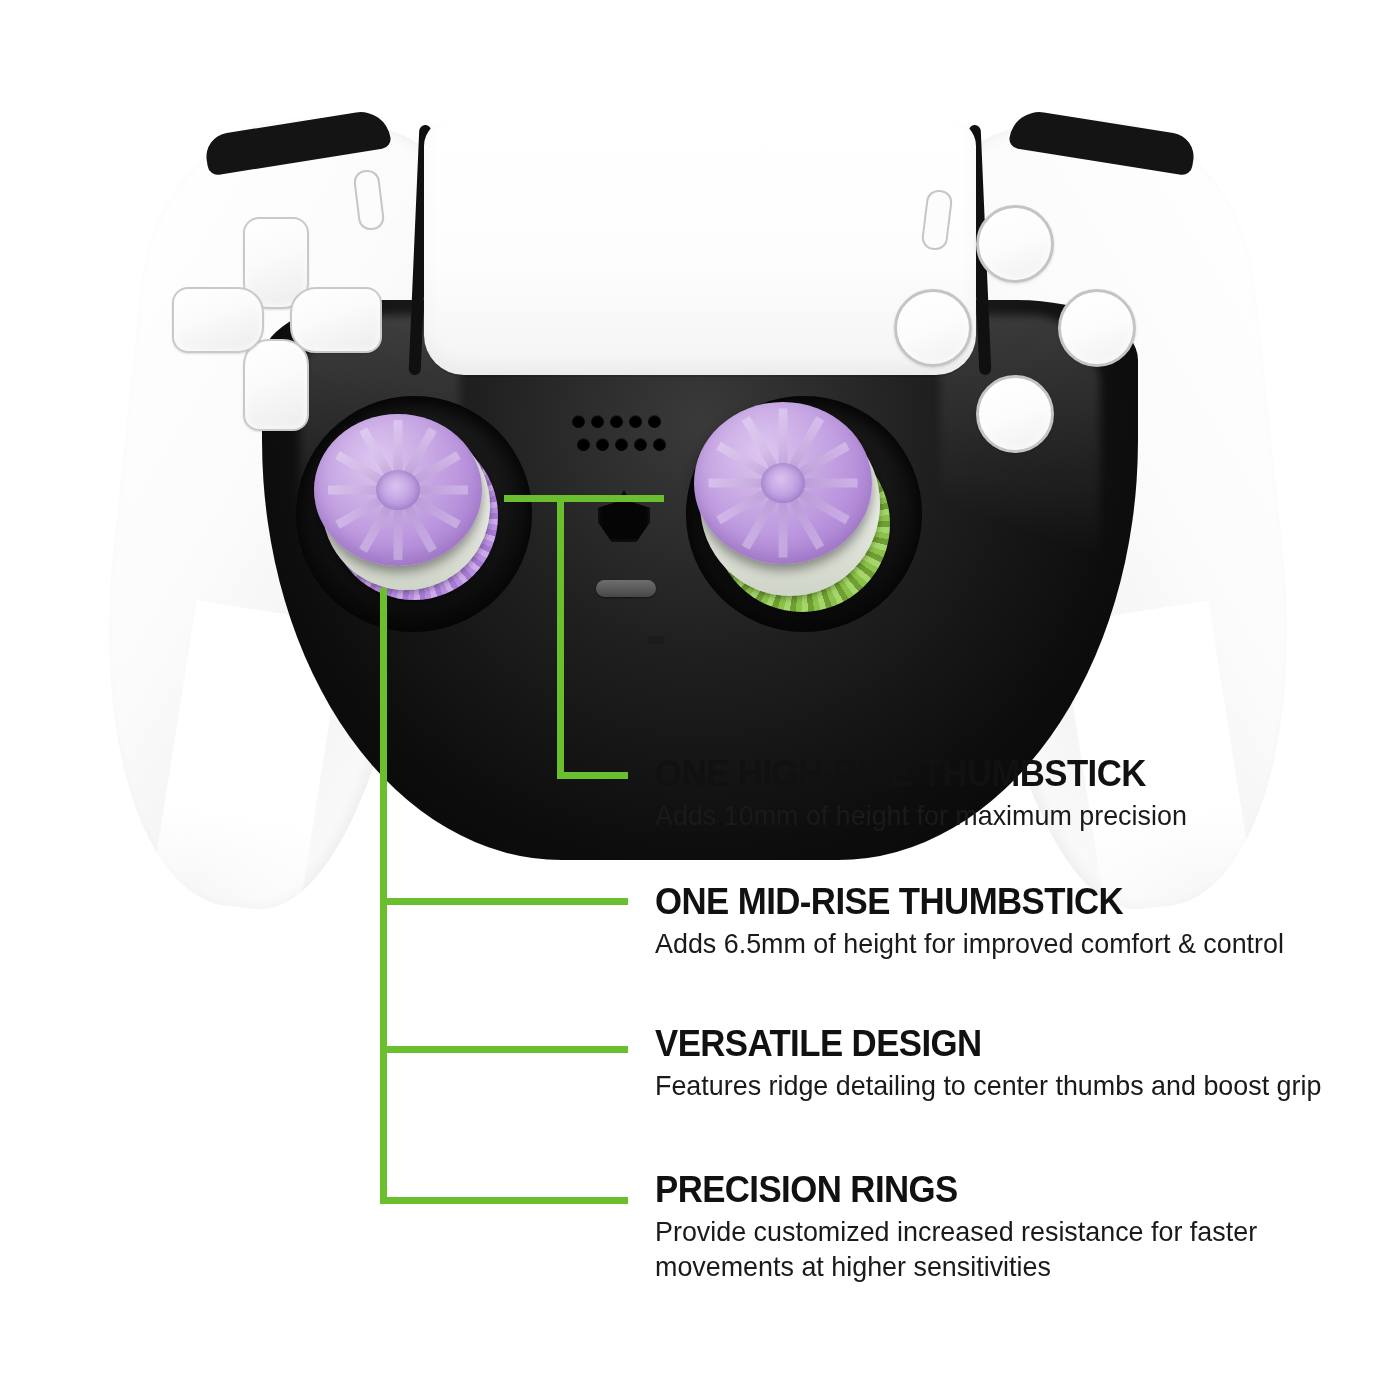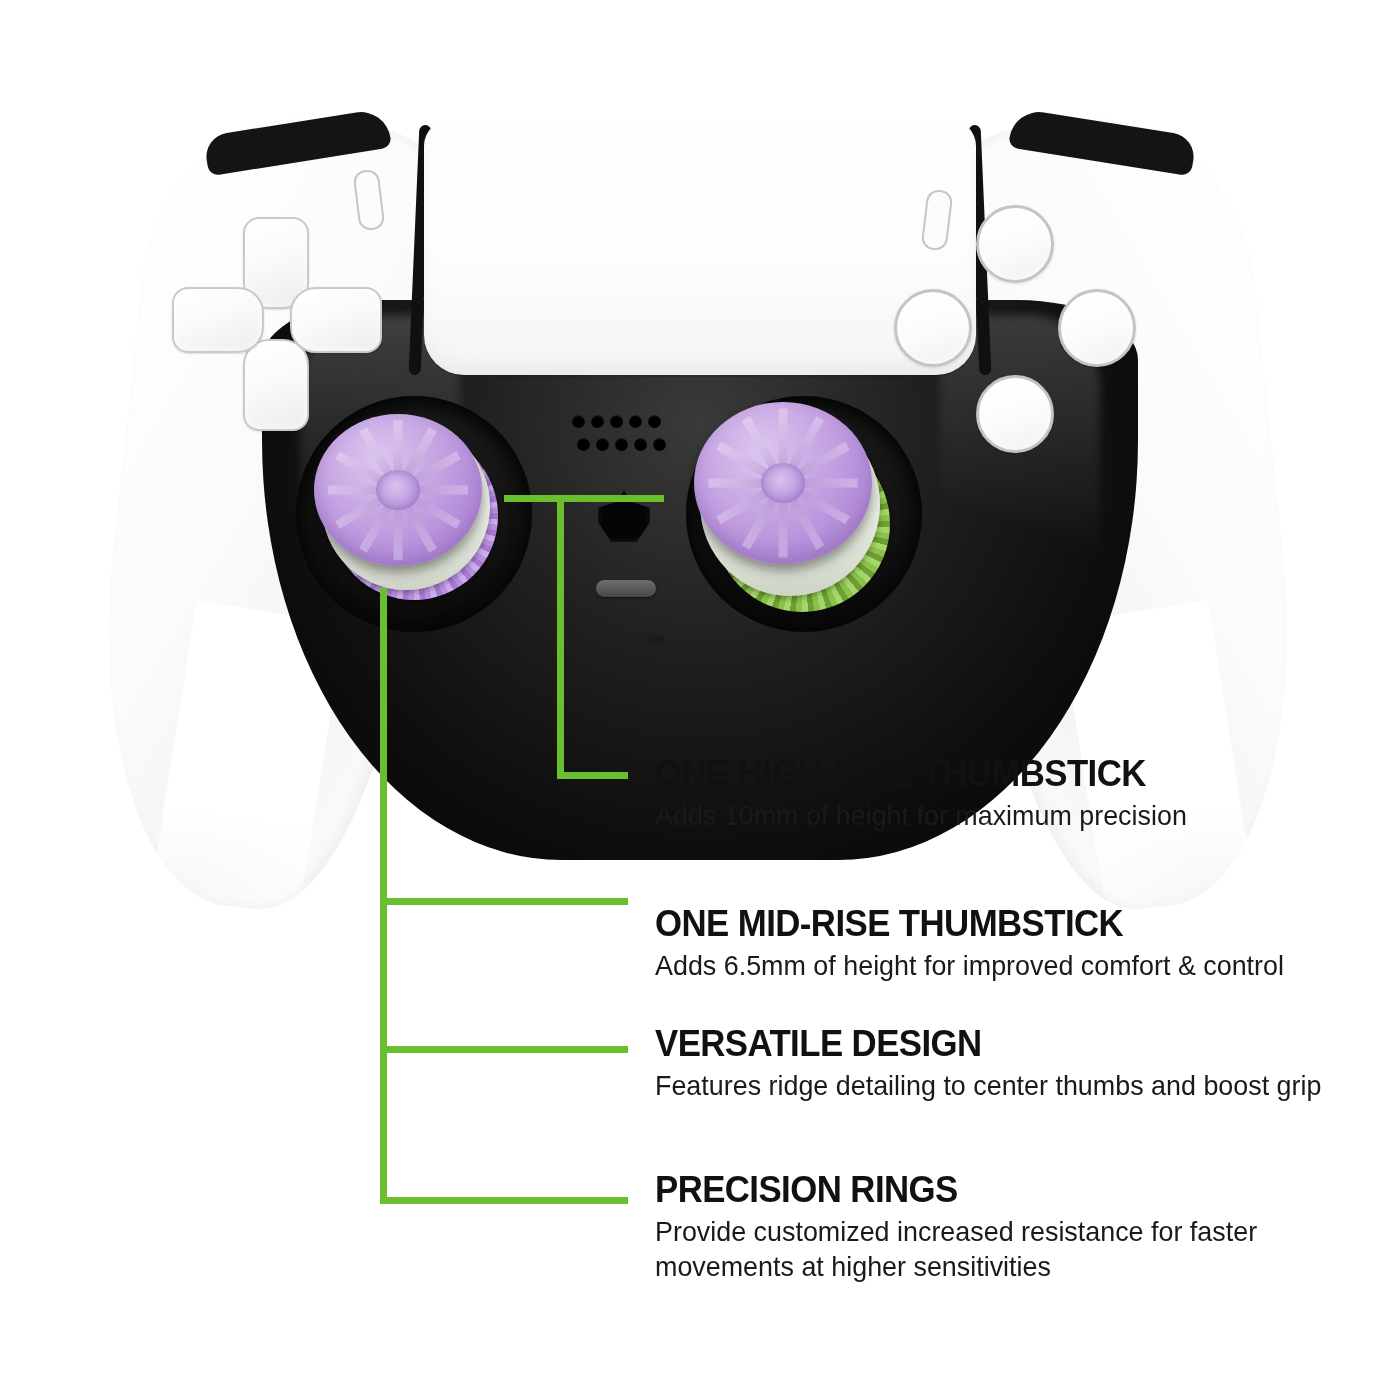--- a/index.html
+++ b/index.html
@@ -196,21 +196,21 @@
     white-space:nowrap;
   }
   .feat p{
     margin:0;
     font-size:28px;line-height:35px;
     color:#1a1a1a;
     font-family:"Liberation Sans", sans-serif;
     transform:scaleX(.96);transform-origin:left center;
   }
   .f1{top:752px;}
-  .f2{top:902px;}
+  .f2{top:880px;}
   .f3{top:1022px;}
   .f4{top:1168px;}
 </style>
 </head>
 <body>
 
 <div id="stage">
 
   <div class="ctrl-wrap">
 

